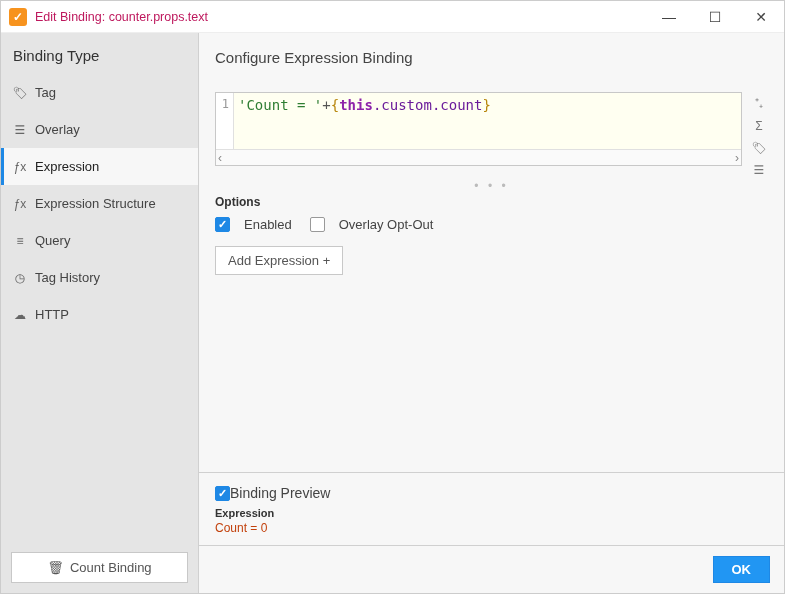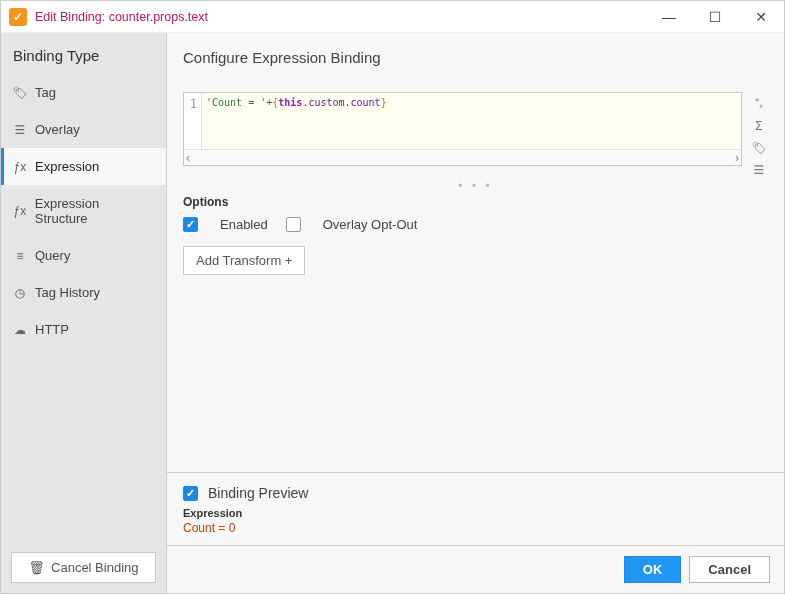--- a/index.html
+++ b/index.html
@@ -4,52 +4,52 @@
 <style>
   * { box-sizing: border-box; }
   html, body { margin:0; padding:0; font-family: "Segoe UI", Arial, sans-serif; font-size:13px; color:#333; background:#fff;}
   .window { width:785px; height:594px; border:1px solid #ccc; display:flex; flex-direction:column; }
   .titlebar { height:32px; display:flex; align-items:center; padding:0 0 0 8px; border-bottom:1px solid #eee;}
   .titlebar .logo { width:18px; height:18px; background:#f7931e; border-radius:3px; display:flex; align-items:center; justify-content:center; color:#fff; font-weight:bold; font-size:12px; margin-right:8px;}
   .titlebar .wintitle { flex:1; color:#be185d; font-size:12.5px;}
   .titlebar .wincontrols { display:flex; height:100%; }
   .titlebar .wincontrols div { width:46px; display:flex; align-items:center; justify-content:center; color:#444; font-size:14px; cursor:pointer;}
   .body { flex:1; display:flex; min-height:0; background:#f7f7f7;}
-  .sidebar { width:166px; background:#e5e5e5; border-right:1px solid #d0d0d0; display:flex; flex-direction:column;}
+  .sidebar { width:198px; background:#e5e5e5; border-right:1px solid #d0d0d0; display:flex; flex-direction:column;}
   .sidebar-header { padding:14px 12px 10px 12px; font-size:15px; color:#333;}
   .binding-list { display:flex; flex-direction:column;}
   .binding-item { display:flex; align-items:center; gap:8px; padding:11px 12px; color:#444; cursor:pointer; font-size:13px;}
   .binding-item.active { background:#f7f7f7; border-left:3px solid #1e88e5; padding-left:9px; color:#222;}
   .binding-item .bicon { width:14px; display:inline-flex; align-items:center; justify-content:center; color:#666; font-size:12px;}
   .sidebar-spacer { flex:1;}
   .remove-btn { margin:10px; padding:7px 8px; border:1px solid #c8c8c8; background:#fff; display:flex; align-items:center; gap:6px; justify-content:center; color:#555; cursor:pointer; font-size:13px;}
   .main { flex:1; display:flex; flex-direction:column; min-width:0;}
   .content { flex:1; display:flex; flex-direction:column; padding:16px 16px 0 16px; min-height:0;}
   .config-title { font-size:15px; color:#444; margin-bottom:26px;}
   .editor-row { display:flex; align-items:flex-start; gap:8px;}
   .editor { flex:1; border:1px solid #c8c8c8; height:74px; display:flex; background:#fffff1; position:relative;}
   .gutter { width:18px; background:#fff; border-right:1px solid #e0e0e0; text-align:right; padding:4px 4px 0 0; font-family:Consolas,monospace; font-size:12px; color:#999;}
-  .code { flex:1; padding:4px 6px 0 4px; font-family:Consolas,monospace; font-size:10px; white-space:pre;}
+  .code { flex:1; padding:4px 6px 0 4px; font-family:Consolas,monospace; font-size:14px; white-space:pre;}
   .tok-str { color:#2e7d32;}
   .tok-op  { color:#555;}
   .tok-brace{ color:#b8860b;}
   .tok-this { color:#8e24aa; font-weight:bold;}
   .tok-path { color:#6a1b9a;}
   .hscroll { position:absolute; left:0; right:0; bottom:0; height:16px; background:#fafafa; border-top:1px solid #e0e0e0; display:flex; align-items:center; justify-content:space-between; padding:0 2px; color:#888; font-size:12px;}
   .side-tools { width:18px; display:flex; flex-direction:column; align-items:center; gap:8px; padding-top:2px; color:#777; font-size:12px;}
   .drag-dots { text-align:center; color:#bbb; font-size:12px; letter-spacing:3px; padding:2px 0;}
   .section-label { font-size:12px; font-weight:bold; color:#333; }
   .options-row { display:flex; align-items:center; gap:18px; padding:8px 0 14px 0;}
-  .chk { display:inline-flex; align-items:center; gap:22px; font-size:13px; color:#444;}
+  .chk { display:inline-flex; align-items:center; gap:14px; font-size:13px; color:#444;}
   .chkbox { width:15px; height:15px; border:1px solid #999; border-radius:2px; display:inline-flex; align-items:center; justify-content:center; background:#fff;}
   .chkbox.checked { background:#1e88e5; border-color:#1e88e5; color:#fff;}
   .chkbox.checked::after { content:"✓"; font-size:11px; line-height:1; font-weight:bold;}
   .transform-btn { border:1px solid #c8c8c8; background:#fff; padding:6px 12px; color:#555; cursor:pointer; font-size:13px; width:fit-content;}
   .preview { border-top:1px solid #d0d0d0; padding:12px 16px 10px 16px; background:#f7f7f7;}
-  .preview-header { display:flex; align-items:center; gap:10px; font-size:14px; color:#444; margin-bottom:6px;}
+  .preview-header { display:flex; align-items:center; gap:0; font-size:14px; color:#444; margin-bottom:6px;}
   .preview-sub { font-size:11px; font-weight:bold; color:#333;}
   .preview-value { font-size:12px; color:#c2410c; padding-top:2px;}
   .footer { border-top:1px solid #d0d0d0; padding:10px 14px; display:flex; justify-content:flex-end; gap:8px; background:#f7f7f7;}
   .btn { border:1px solid #b8b8b8; padding:5px 18px; background:#fff; color:#444; cursor:pointer; font-size:13px; font-weight:bold;}
   .btn.primary { background:#2196f3; border-color:#1e88e5; color:#fff;}
 </style>
 </head>
 <body>
 
 <div class="window">
@@ -94,21 +94,21 @@
           <span>Tag History</span>
         </div>
         <div class="binding-item">
           <span class="bicon">☁</span>
           <span>HTTP</span>
         </div>
       </div>
       <div class="sidebar-spacer"></div>
       <div class="remove-btn">
         <span>🗑</span>
-        <span>Cancel Binding</span>
+        <span>Count Binding</span>
       </div>
     </div>
 
     <div class="main">
       <div class="content">
         <div class="config-title">Configure Expression Binding</div>
 
         <div class="editor-row">
           <div class="editor">
             <div class="gutter">1</div>
@@ -133,31 +133,30 @@
           <label class="chk">
             <span class="chkbox checked"></span>
             <span>Enabled</span>
           </label>
           <label class="chk">
             <span class="chkbox"></span>
             <span>Overlay Opt-Out</span>
           </label>
         </div>
 
-        <div class="transform-btn">Add Transform +</div>
+        <div class="transform-btn">Add Expression +</div>
       </div>
 
       <div class="preview">
         <div class="preview-header">
           <span class="chkbox checked"></span>
           <span>Binding Preview</span>
         </div>
         <div class="preview-sub">Expression</div>
         <div class="preview-value">Count = 0</div>
       </div>
 
       <div class="footer">
         <div class="btn primary">OK</div>
-        <div class="btn">Cancel</div>
       </div>
     </div>
   </div>
 </div>
 
 </body></html>

